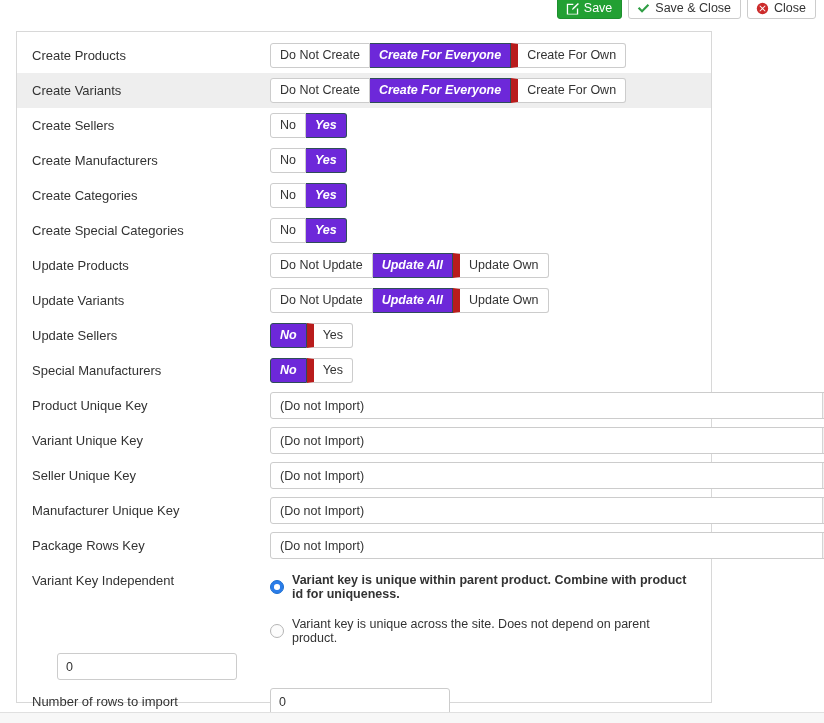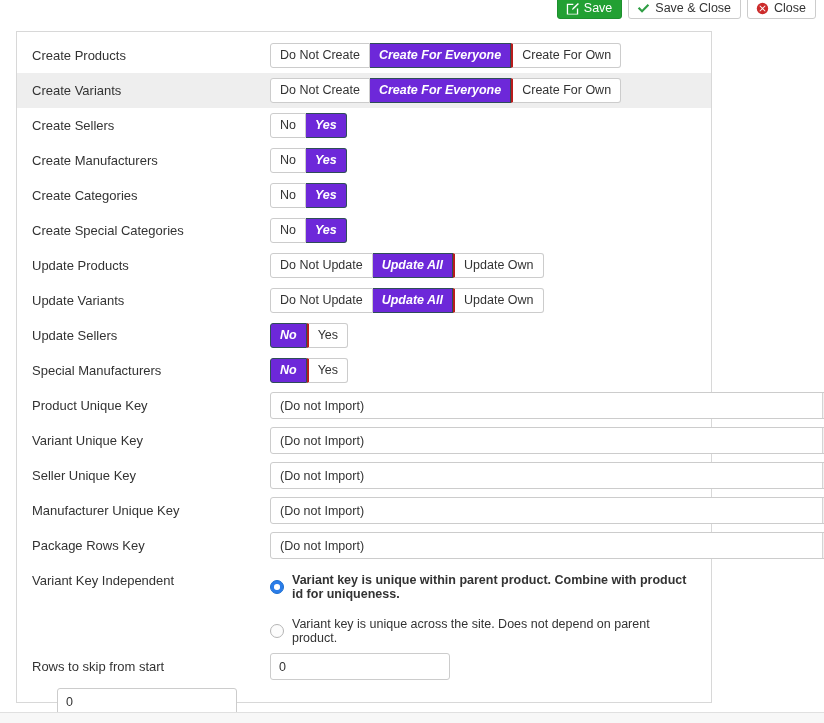--- a/index.html
+++ b/index.html
@@ -93,21 +93,21 @@
   .seg + .seg { border-left: none; }
   .btn-group .seg:first-child { border-radius: 3px 0 0 3px; }
   .btn-group .seg:last-child { border-radius: 0 3px 3px 0; }
   .seg.active {
     background: #6d28d9;
     border-color: #2e4d58;
     color: #ffffff;
     font-weight: bold;
     font-style: italic;
   }
-  .seg.active + .seg { border-left: 2px solid #b91c1c; }
+  .seg.active + .seg { border-left: 7px solid #b91c1c; }
 
   
   .select-wrap {
     position: relative;
     display: flex;
     align-items: stretch;
     width: 580px;
     height: 27px;
     border: 1px solid #cccccc;
     border-radius: 3px;
@@ -385,26 +385,26 @@
               <span class="radio-label bold">Variant key is unique within parent product. Combine with product id for uniqueness.</span>
             </label>
             <label class="radio-line">
               <span class="radio"></span>
               <span class="radio-label">Variant key is unique across the site. Does not depend on parent product.</span>
             </label>
           </div>
         </div>
       </div>
       <div class="row">
-        <div class="label">Rows to skip from start</div>
         <div class="field">
           <input class="text-input" type="text" value="0" style="">
         </div>
       </div>
       <div class="row">
+        <div class="label">Number of rows to import</div>
         <div class="field">
           <input class="text-input" type="text" value="0" style="">
         </div>
       </div>
     </div>
 </div>
 
 <div class="footer-strip"></div>
 
 </body></html>

